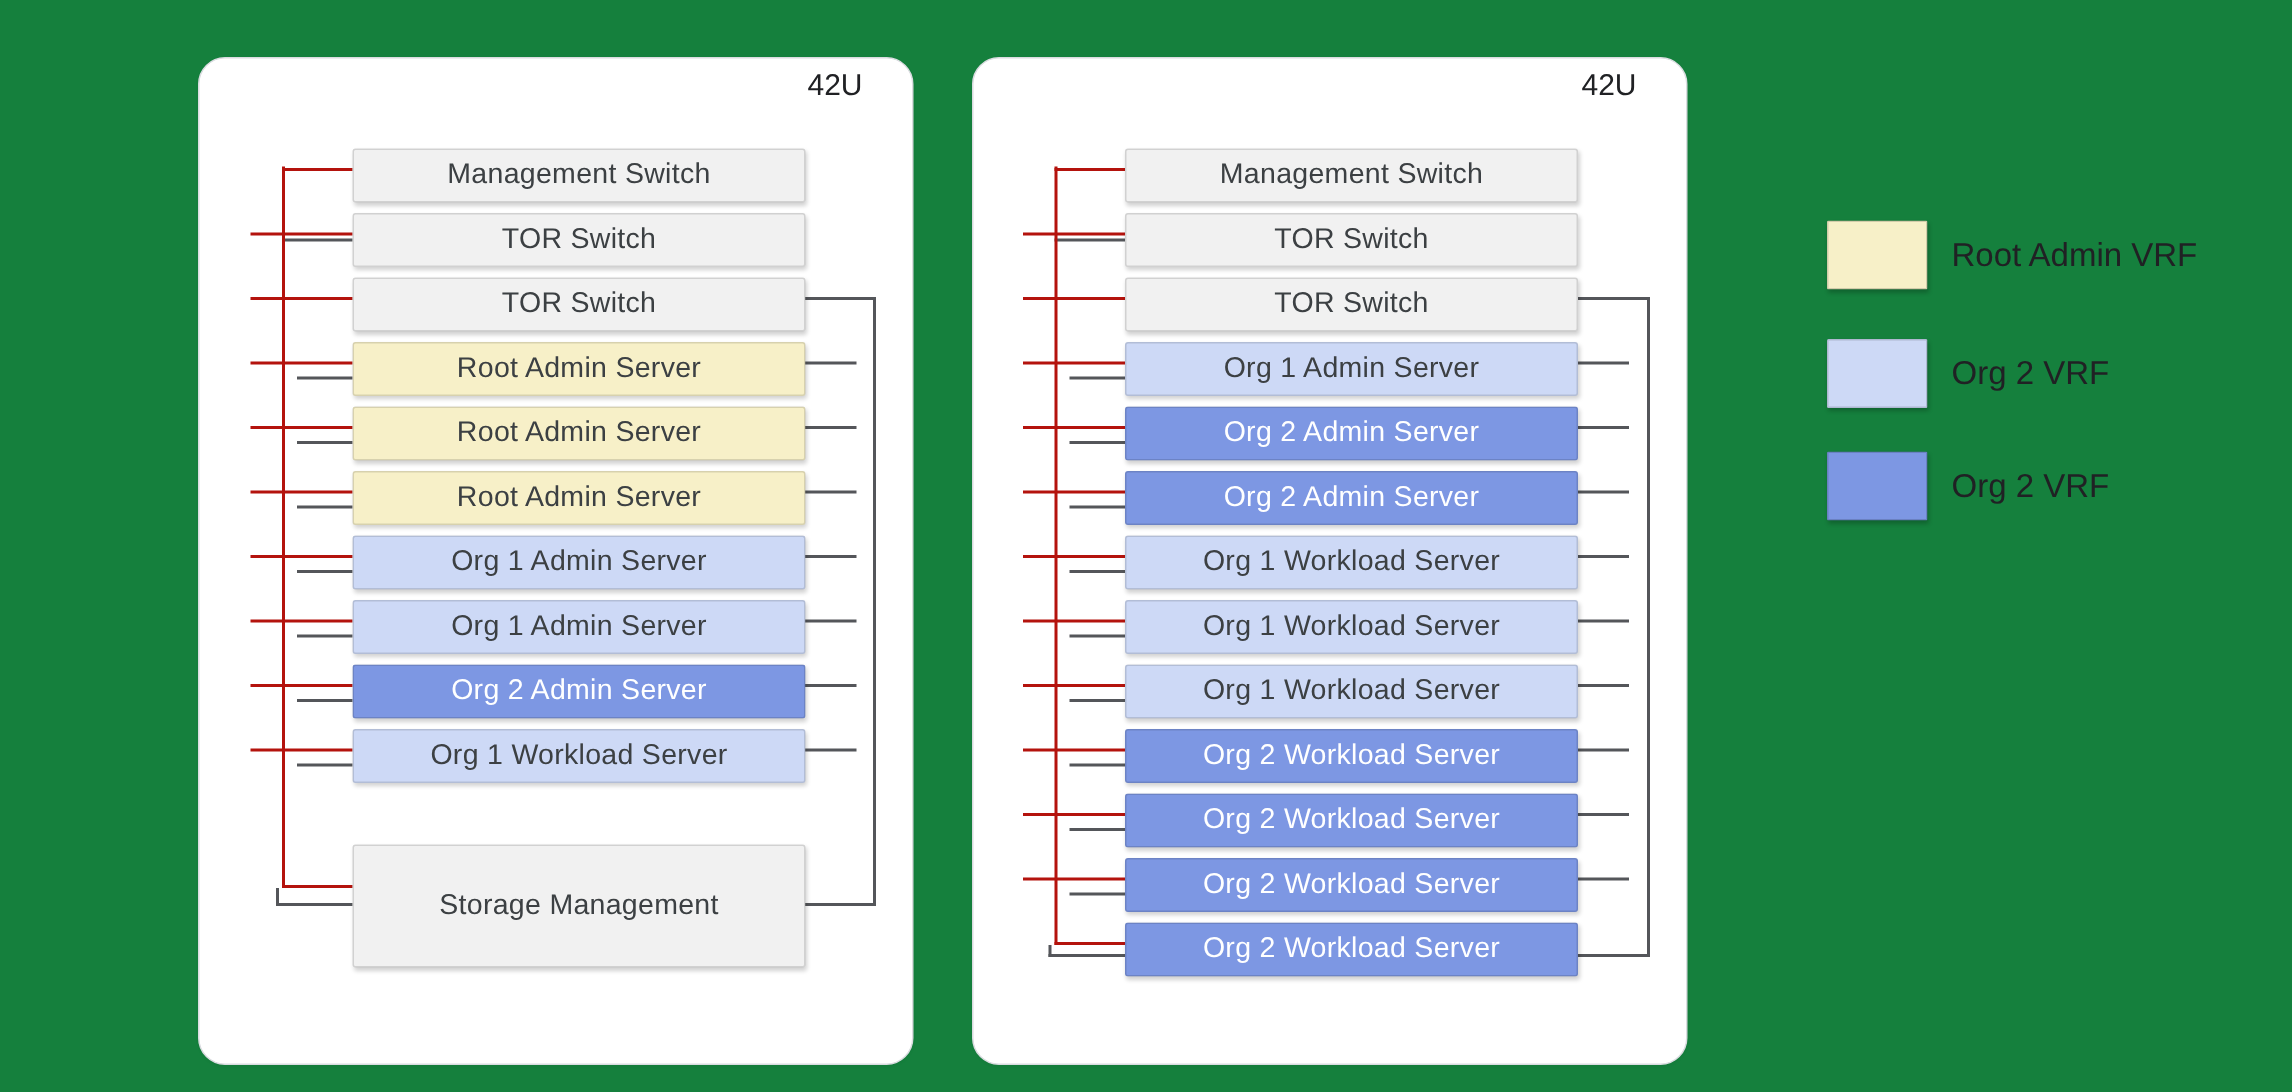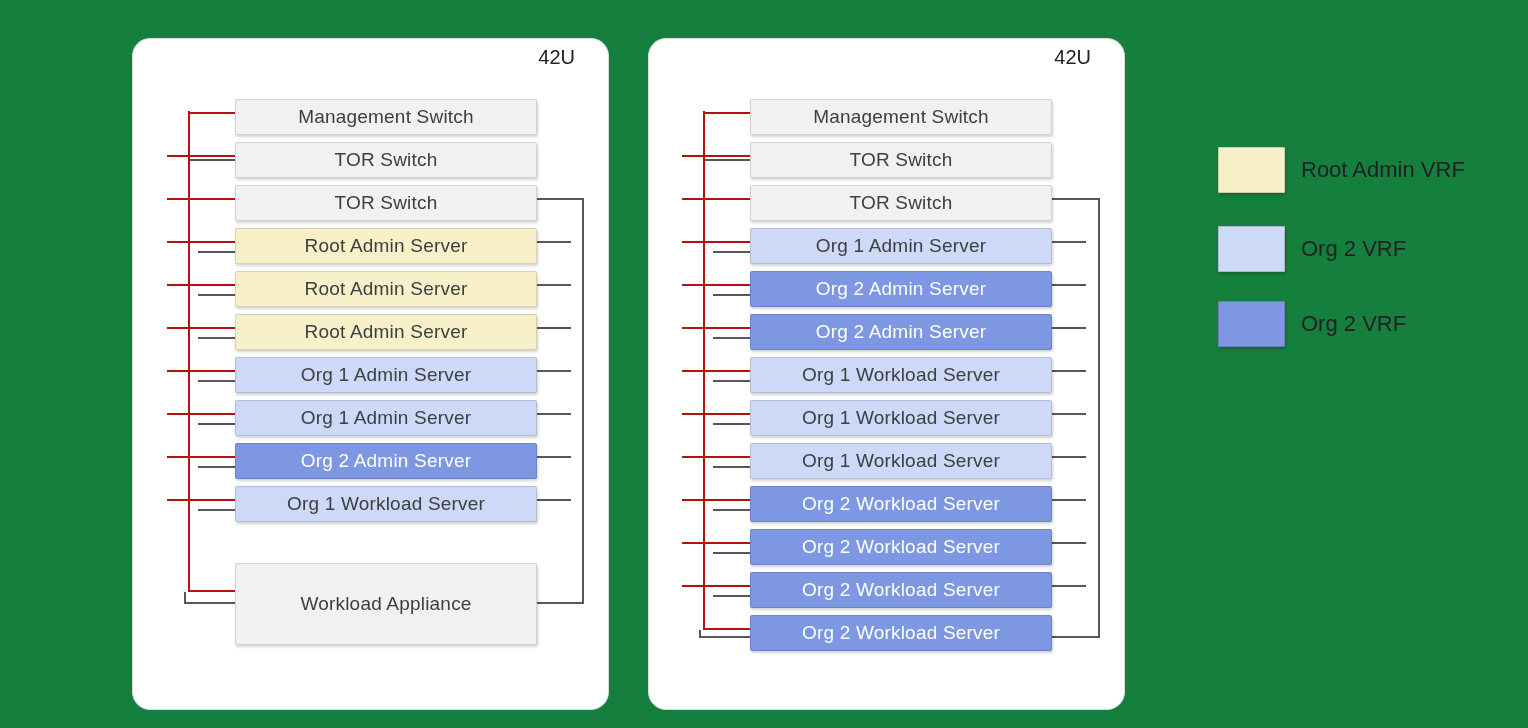--- a/index.html
+++ b/index.html
@@ -88,21 +88,21 @@
       <div class="hline" style="left: 167px; top: 456px; width: 68px; background: rgb(180, 19, 13);"></div>
       <div class="hline" style="left: 198px; top: 466px; width: 37px; background: rgb(84, 86, 90);"></div>
       <div class="hline" style="left: 535px; top: 456px; width: 36px; background: rgb(84, 86, 90);"></div>
       <div class="unit" style="left: 235px; top: 486px; width: 300px; height: 34px; background: rgb(205, 217, 246); color: rgb(60, 64, 67);">
         <span>Org 1 Workload Server</span>
       </div>
       <div class="hline" style="left: 167px; top: 499px; width: 68px; background: rgb(180, 19, 13);"></div>
       <div class="hline" style="left: 198px; top: 509px; width: 37px; background: rgb(84, 86, 90);"></div>
       <div class="hline" style="left: 535px; top: 499px; width: 36px; background: rgb(84, 86, 90);"></div>
       <div class="unit" style="left: 235px; top: 563px; width: 300px; height: 80px; background: rgb(241, 241, 241); color: rgb(60, 64, 67);">
-        <span>Workload Appliance</span>
+        <span>Storage Management</span>
       </div>
       <div class="hline" style="left: 188px; top: 590px; width: 47px; background: rgb(180, 19, 13);"></div>
       <div class="vline" style="left: 184px; top: 592px; height: 12px; background: rgb(84, 86, 90);"></div>
       <div class="hline" style="left: 184px; top: 602px; width: 51px; background: rgb(84, 86, 90);"></div>
       <div class="hline" style="left: 535px; top: 602px; width: 49px; background: rgb(84, 86, 90);"></div>
       <div class="vline" style="left: 188px; top: 111px; height: 481px; background: rgb(180, 19, 13);"></div>
       <div class="vline" style="left: 582px; top: 198px; height: 406px; background: rgb(84, 86, 90);"></div>
       <div class="rack" style="left: 648px; top: 38px; width: 475px; height: 670px; border-color: rgb(218, 220, 224);"></div>
       <div class="rack-cap" style="left: 1011px; top: 46px;">42U</div>
       <div class="unit" style="left: 750px; top: 99px; width: 300px; height: 34px; background: rgb(241, 241, 241); color: rgb(60, 64, 67);">

